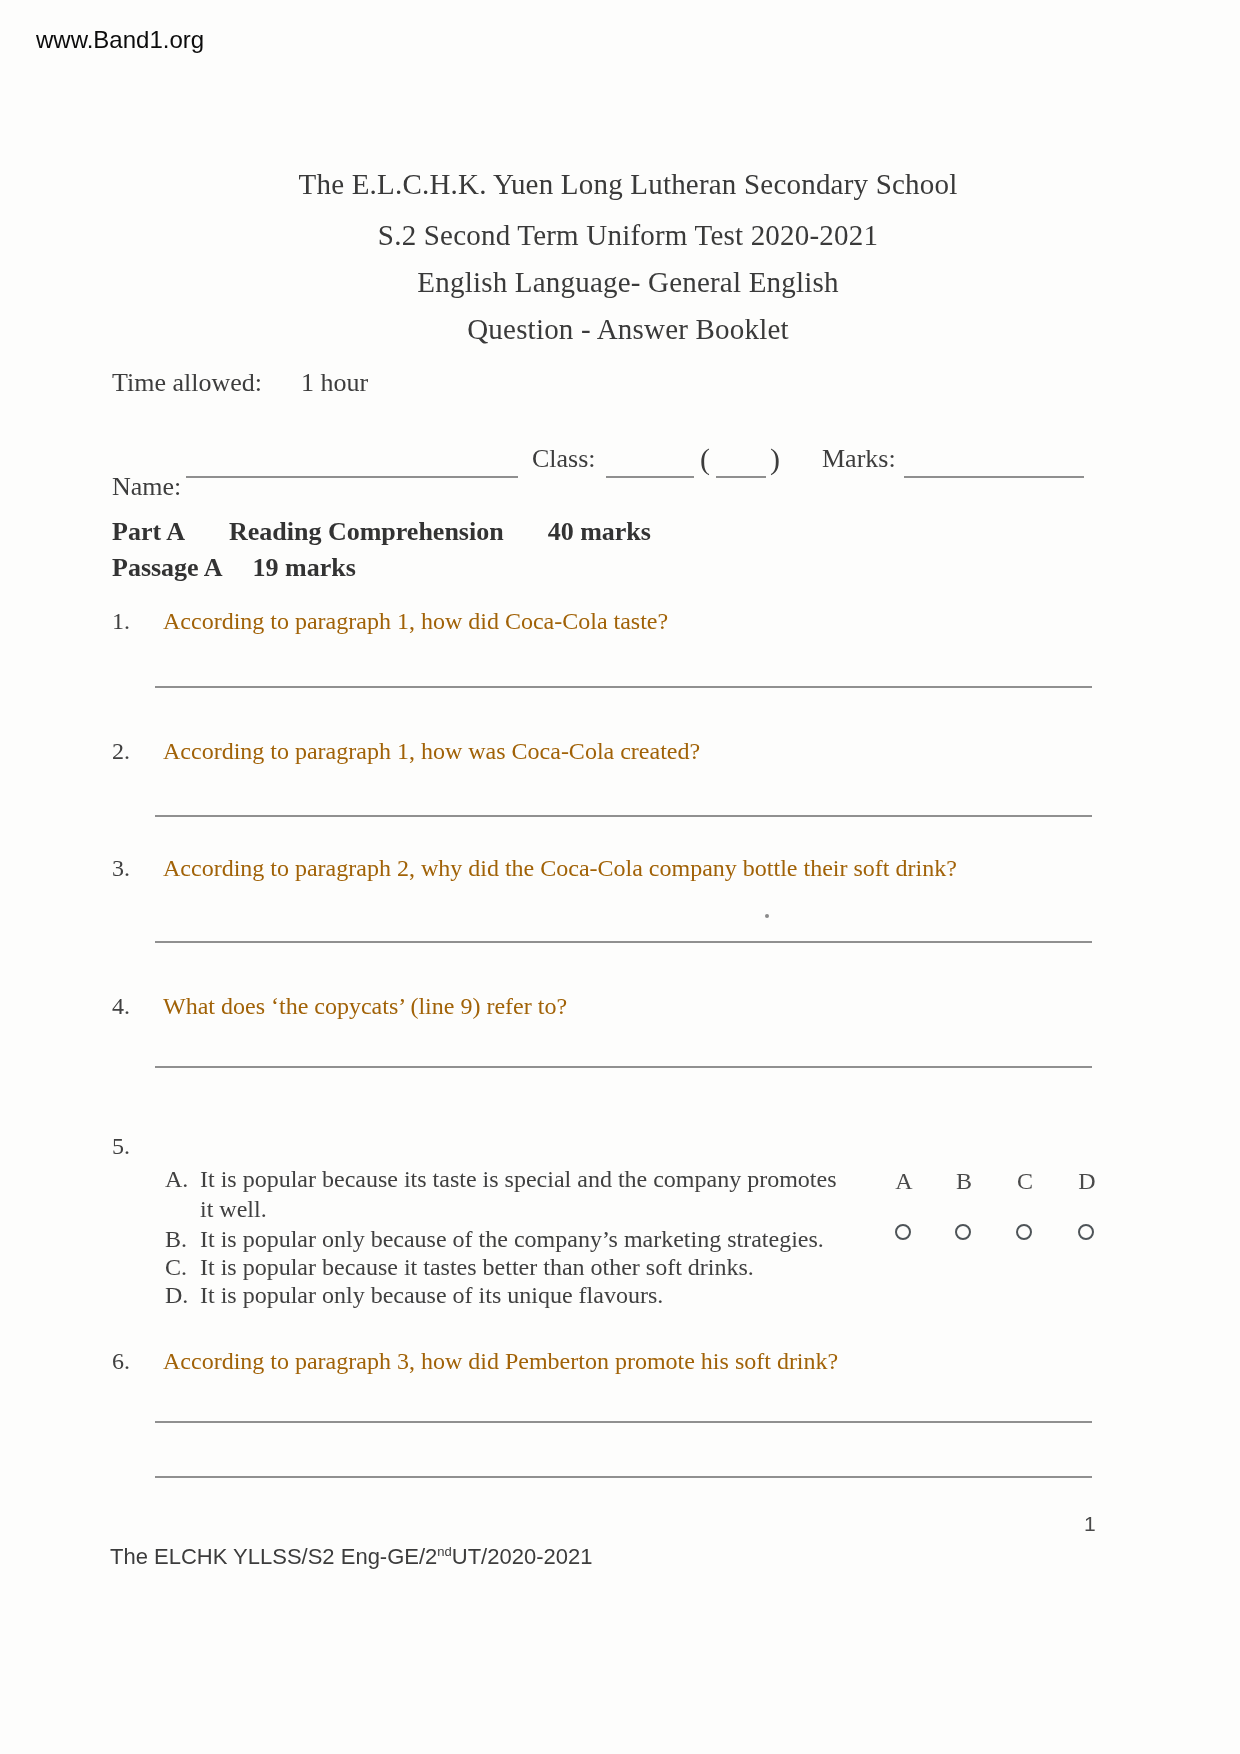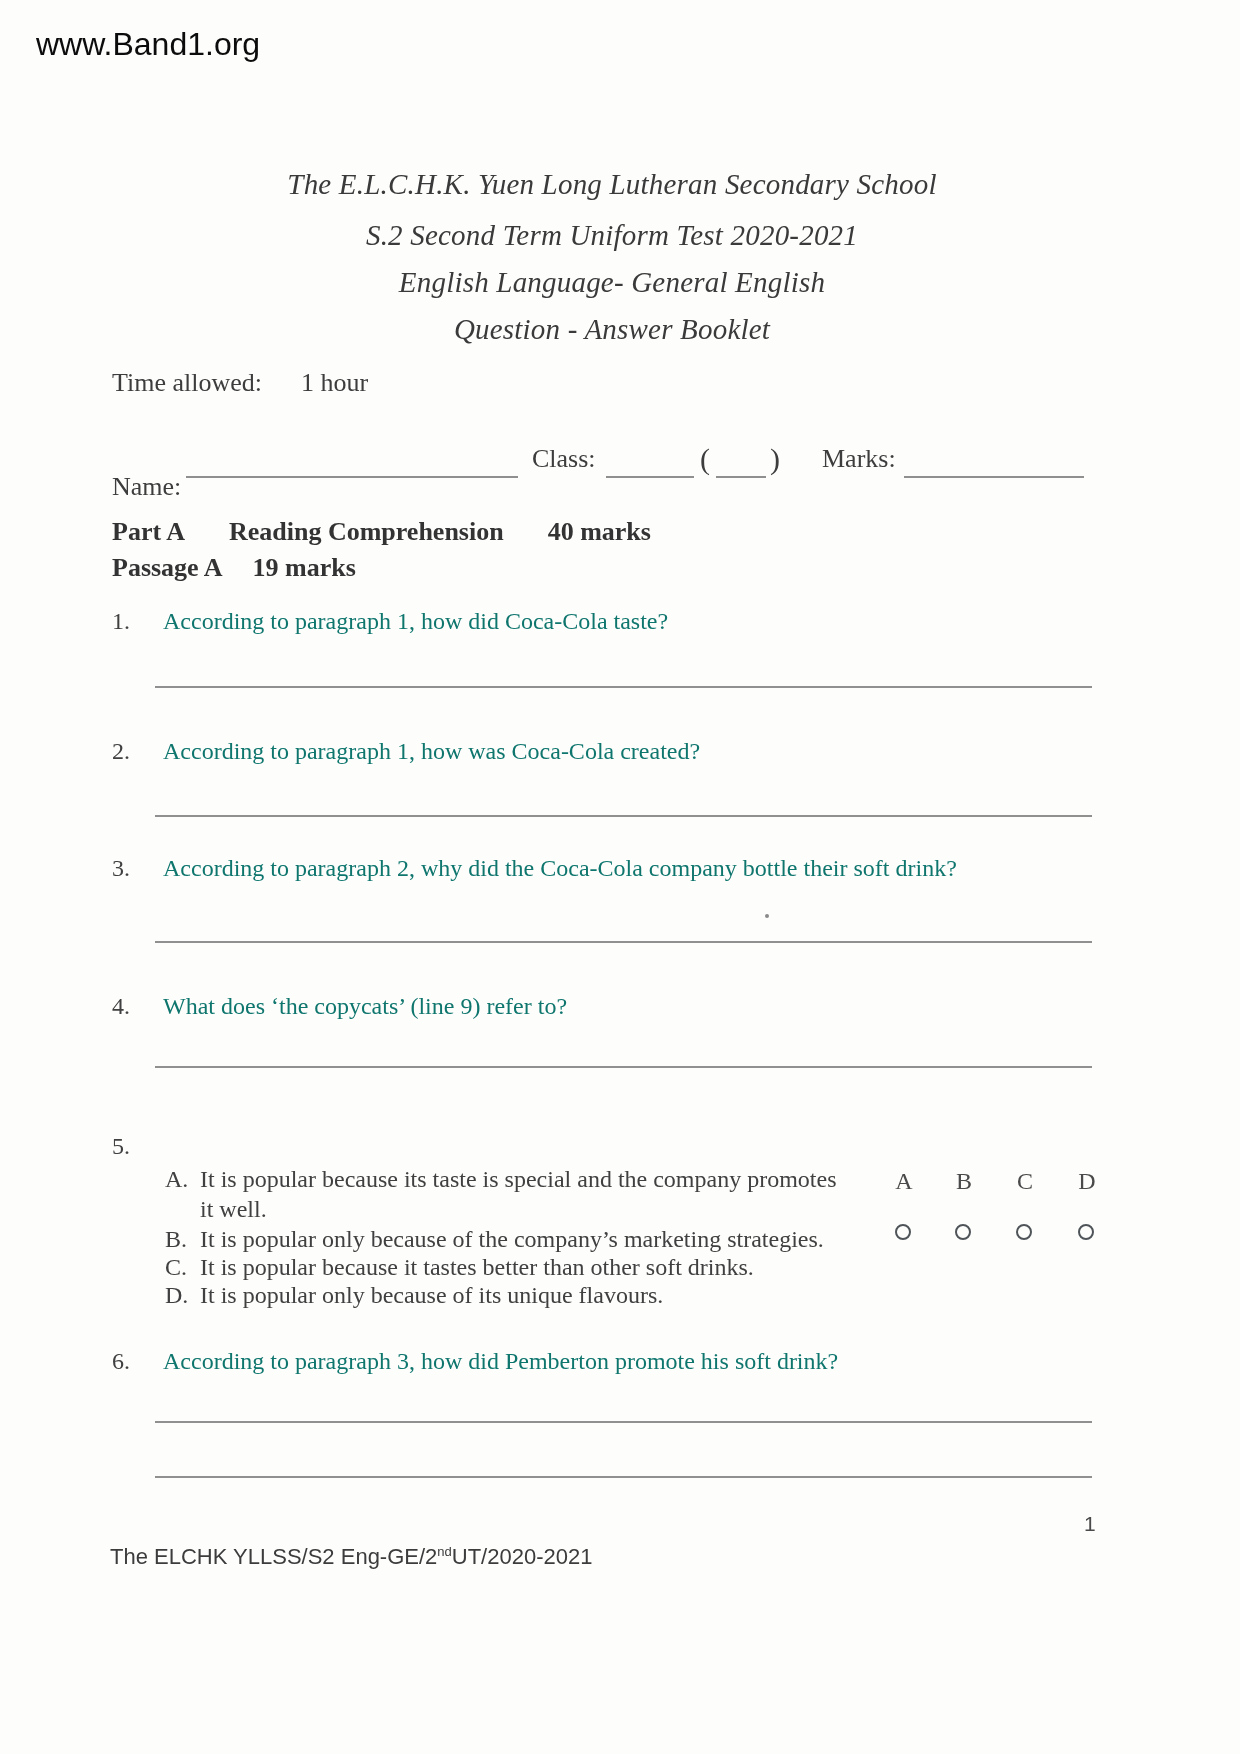--- a/index.html
+++ b/index.html
@@ -9,30 +9,29 @@
     width:1240px; height:1754px;
     margin:0 auto;
     background:#fdfdfc;
     font-family:"Liberation Serif", serif;
     color:#3b3b3b;
     overflow:hidden;
   }
   .abs { position:absolute; }
   .watermark {
     font-family:"Liberation Sans", sans-serif;
-    font-size:32px; color:#0c0c0c;
+    font-size:24px; color:#0c0c0c;
   }
   .title-line {
-    left:0; width:1224px; text-align:center;
+    left:16px; width:1224px; text-align:center;
     font-size:29px; line-height:32px; color:#3a3a3a;
     letter-spacing:0.2px;
-    font-style:italic;
   }
   .body-text { font-size:26px; color:#3d3d3d; }
-  .q-text    { font-size:24px; color:#0f766e;font-family:Liberation Serif, serif; }
+  .q-text    { font-size:24px; color:#a16207;font-family:Liberation Serif, serif; }
   .q-num     { font-size:24px; color:#404040; }
   .heading   { font-weight:bold; font-size:26px; color:#333; display:flex; }
   .blank {
     border-bottom:2px solid #8f8f8f;
     height:0;
   }
   .ans-line {
     left:155px; width:937px;
     border-bottom:2px solid #909090;
   }

